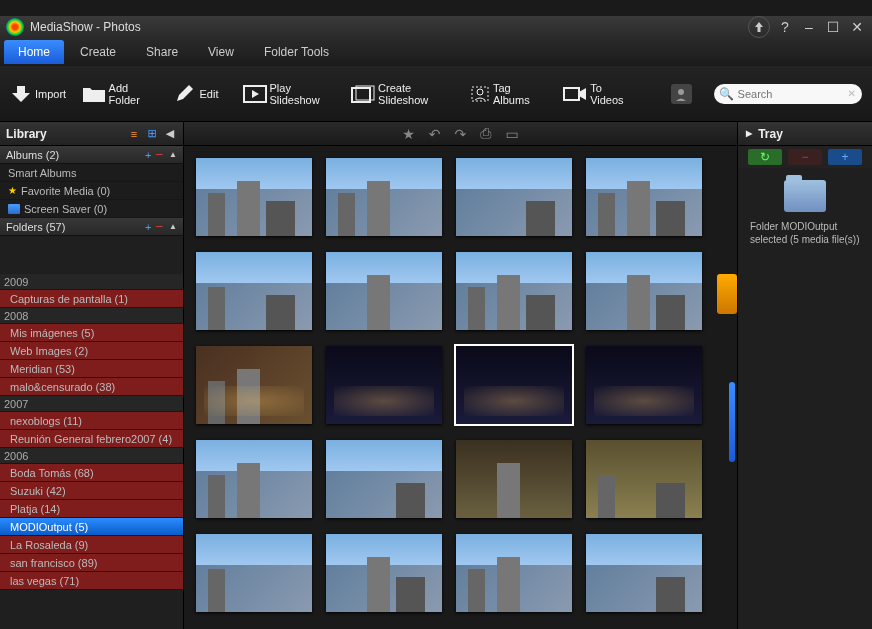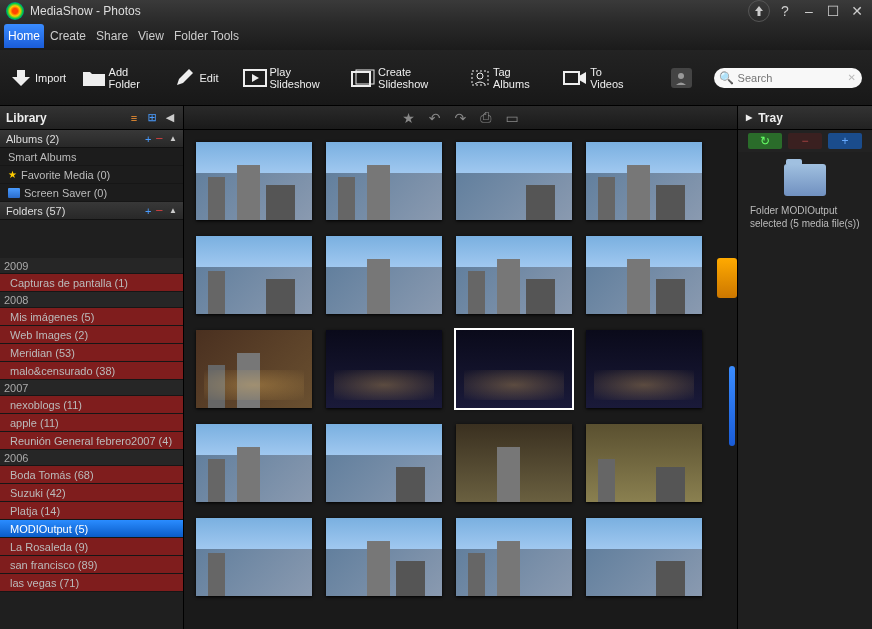--- a/index.html
+++ b/index.html
@@ -1,24 +1,24 @@
 <!DOCTYPE html>
 <html><head>
 <meta charset="utf-8">
 <style>
 * { box-sizing: border-box; margin: 0; padding: 0; }
 body { font-family: Arial, sans-serif; font-size: 11px; color: #ccc; background: #1a1a1a; width: 872px; height: 629px; overflow: hidden; }
-.titlebar { height: 22px; background: linear-gradient(#3a3a3a,#2a2a2a); display: flex; align-items: center; padding: 9px 6px; }
+.titlebar { height: 22px; background: linear-gradient(#3a3a3a,#2a2a2a); display: flex; align-items: center; padding: 9px 6px; margin-top: 16px; }
 .titlebar .logo { width: 18px; height: 18px; border-radius: 50%; background: radial-gradient(circle,#ff4400 20%,#ffcc00 40%,#00cc44 60%,#0044cc 80%); margin-right: 6px; }
 .titlebar .title { color: #ddd; font-size: 12px; }
 .titlebar .spacer { flex: 1; }
 .titlebar .tb-btn { width: 18px; height: 18px; display: flex; align-items: center; justify-content: center; margin-left: 6px; cursor: pointer; color: #ccc; font-size: 14px; }
 .titlebar .upload { width: 22px; height: 22px; border-radius: 50%; border: 1px solid #555; display: flex; align-items: center; justify-content: center; }
 .menubar { height: 28px; background: linear-gradient(#2a2a2a,#1b1b1b); display: flex; align-items: center; padding: 0 4px; gap: 2px; }
-.menubar .tab { padding: 5px 4px; color: #ccc; cursor: pointer; font-size: 12px; }
+.menubar .tab { padding: 5px 14px; color: #ccc; cursor: pointer; font-size: 12px; }
 .menubar .tab.active { background: linear-gradient(#3a8cff,#1a5cd8); color: #fff; border-radius: 3px 3px 0 0; }
 .toolbar { height: 56px; background: linear-gradient(#232323,#181818); display: flex; align-items: center; padding: 0 10px; gap: 22px; border-bottom: 1px solid #000; }
 .toolbar .tool { display: flex; flex-direction: row; align-items: center; gap: 3px; cursor: pointer; color: #eee; min-width: 48px; }
 .toolbar .tool .ico { width: 24px; height: 20px; display: flex; align-items: center; justify-content: center; }
 .toolbar .tool .lbl { font-size: 11px; }
 .toolbar .spacer { flex: 1; }
 .toolbar .face-ico { width: 24px; height: 20px; background: #444; border-radius: 3px; cursor: pointer; display: flex; align-items: center; justify-content: center; }
 .toolbar .search { width: 150px; height: 20px; background: #f8f8f8; border-radius: 10px; display: flex; align-items: center; padding: 0 6px; }
 .toolbar .search input { border: none; background: transparent; outline: none; width: 110px; font-size: 11px; color: #555; }
 .toolbar .search .mag { color: #888; font-size: 12px; margin-right: 3px; }
@@ -208,21 +208,20 @@
     <div class="folder-list" id="folder-list">
         <div class="year">2009</div>
         <div class="folder">Capturas de pantalla (1)</div>
         <div class="year">2008</div>
         <div class="folder">Mis imágenes (5)</div>
         <div class="folder">Web Images (2)</div>
         <div class="folder">Meridian (53)</div>
         <div class="folder">malo&amp;censurado (38)</div>
         <div class="year">2007</div>
         <div class="folder">nexoblogs (11)</div>
-        <div class="folder">apple (11)</div>
         <div class="folder">Reunión General febrero2007 (4)</div>
         <div class="year">2006</div>
         <div class="folder">Boda Tomás (68)</div>
         <div class="folder">Suzuki (42)</div>
         <div class="folder">Platja (14)</div>
         <div class="folder selected">MODIOutput (5)</div>
         <div class="folder">La Rosaleda (9)</div>
         <div class="folder">san francisco (89)</div>
         <div class="folder">las vegas (71)</div>
       </div>

